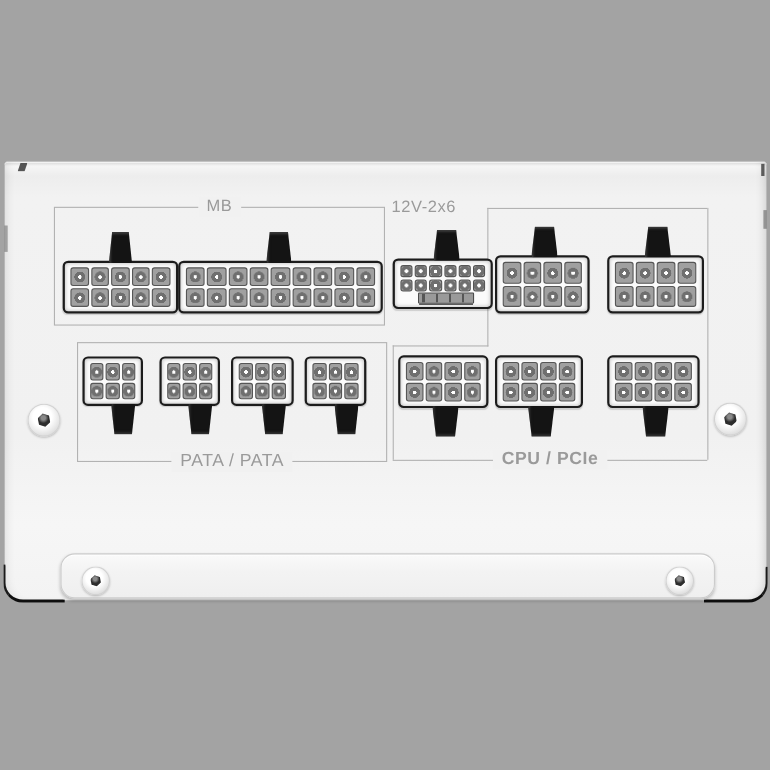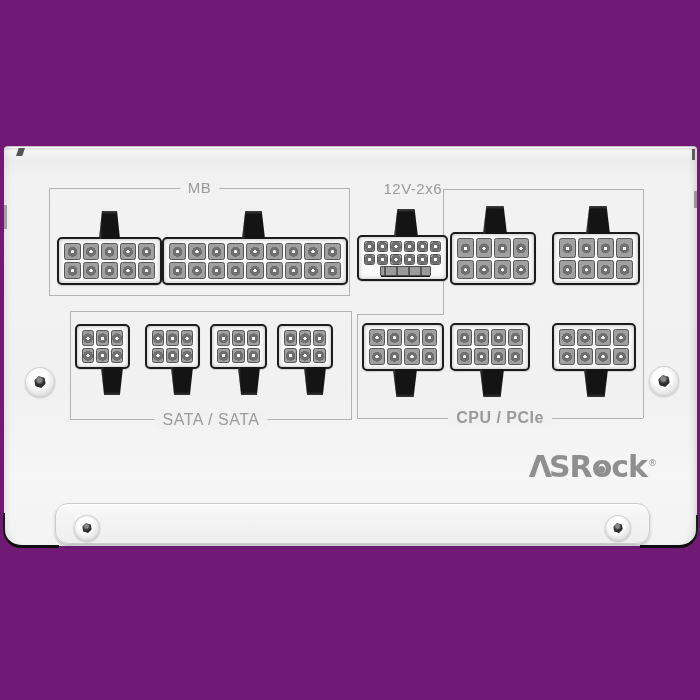--- a/index.html
+++ b/index.html
@@ -1,16 +1,16 @@
 <!DOCTYPE html>
 <html><head>
 <meta charset="utf-8">
 <style>
   html,body{margin:0;padding:0;background:#ffffff;}
-  .stage{position:relative;width:700px;height:700px;background:#701a75;overflow:hidden;
+  .stage{position:relative;width:700px;height:700px;background:#a3a3a3;overflow:hidden;
          font-family:"Liberation Sans","DejaVu Sans",sans-serif;}
 
   
   .psu-body{position:absolute;left:4px;top:146px;width:693px;height:399px;
     background:linear-gradient(180deg,#d9d9d9 0px,#f6f6f6 4px,#ededed 13px,#f2f2f2 32px,
                #f1f1f1 250px,#f6f6f6 330px,#f3f3f3 399px);
     border-radius:4px 4px 18px 18px;
     box-shadow:inset -7px 0 10px -7px rgba(0,0,0,.22),
                inset 7px 0 10px -7px rgba(0,0,0,.14),
                inset 0 2px 0 -1px #ffffff;
@@ -32,21 +32,21 @@
   .outline-rect{position:absolute;border:1px solid #b2b2b2;}
   .rect-mb{left:45px;top:41px;width:299px;height:106px;}
   .rect-sata{left:66px;top:164px;width:280px;height:107px;}
   .oline{position:absolute;background:#b2b2b2;}
 
   .group-label{position:absolute;color:#9a9a9a;background:#f1f1f1;padding:0 8px;
     white-space:nowrap;letter-spacing:.5px;line-height:18px;}
   .lbl-top{top:-10px;left:50%;transform:translateX(-50%);font-size:15px;}
   .lbl-bottom{bottom:-10px;left:50%;transform:translateX(-50%);font-size:16px;}
   .lbl-on-line{top:-9px;left:50%;transform:translateX(-50%);font-size:16px;font-weight:bold;}
-  .lbl-12v{position:absolute;left:352px;top:33px;width:86px;text-align:right;
+  .lbl-12v{position:absolute;left:352px;top:33px;width:86px;text-align:left;
     color:#9a9a9a;font-size:15px;letter-spacing:.5px;}
 
   
   .connector{position:absolute;background:#fbfbfb;border:2px solid #1c1c1c;border-radius:5px;
     box-shadow:inset 0 0 4px rgba(0,0,0,.28),0 1px 1px rgba(0,0,0,.15);box-sizing:border-box;}
   .pins{position:absolute;left:5px;right:5px;top:4px;bottom:4px;display:grid;gap:2px;}
   .pins.has-sense{bottom:14px;}
   .cell{background:#a0a0a0;border:1px solid #565656;border-radius:2.5px;
     background-image:radial-gradient(circle at 50% 52%,#ffffff 0 1.6px,#6f6f6f 1.7px 4.8px,rgba(0,0,0,0) 5px);}
   .clip{position:absolute;background:#141414;border-radius:2px;}
@@ -96,21 +96,21 @@
     <div class="edge-mark mark-right"></div>
     <div class="edge-mark mark-left"></div>
     <div class="corner-dark corner-bl"></div>
     <div class="corner-dark corner-br"></div>
 
     <div class="outline-rect rect-mb">
       <span class="group-label lbl-top">MB</span>
     </div>
 
     <div class="outline-rect rect-sata">
-      <span class="group-label lbl-bottom">SATA / SATA</span>
+      <span class="group-label lbl-bottom">PATA / PATA</span>
     </div>
 
     <div class="lbl-12v">12V-2x6</div>
     <div class="oline" style="left:439px;top:42px;width:200px;height:1px;"></div>
     <div class="oline" style="left:639px;top:42px;width:1px;height:229px;"></div>
     <div class="oline" style="left:439px;top:42px;width:1px;height:126px;"></div>
     <div class="oline" style="left:353px;top:167px;width:87px;height:1px;"></div>
     <div class="oline" style="left:353px;top:167px;width:1px;height:104px;"></div>
     <div class="oline" style="left:353px;top:271px;width:286px;height:1px;">
       <span class="group-label lbl-on-line">CPU / PCIe</span>
@@ -283,24 +283,20 @@
         </div>
       </div>
 
     <div class="screw screw-face" style="left:21px;top:220px;">
       <div class="socket"></div>
     </div>
     <div class="screw screw-face" style="left:645px;top:219px;">
       <div class="socket"></div>
     </div>
 
-    <div class="logo">
-      <span class="lam">Λ</span><span>SR</span><span class="o-dot">o</span><span>ck</span>
-      <span class="reg">®</span>
-    </div>
 
     <div class="fascia">
       <div class="screw screw-fascia" style="left:18px;top:11px;">
         <div class="socket"></div>
       </div>
       <div class="screw screw-fascia" style="left:549px;top:11px;">
         <div class="socket"></div>
       </div>
     </div>
 

